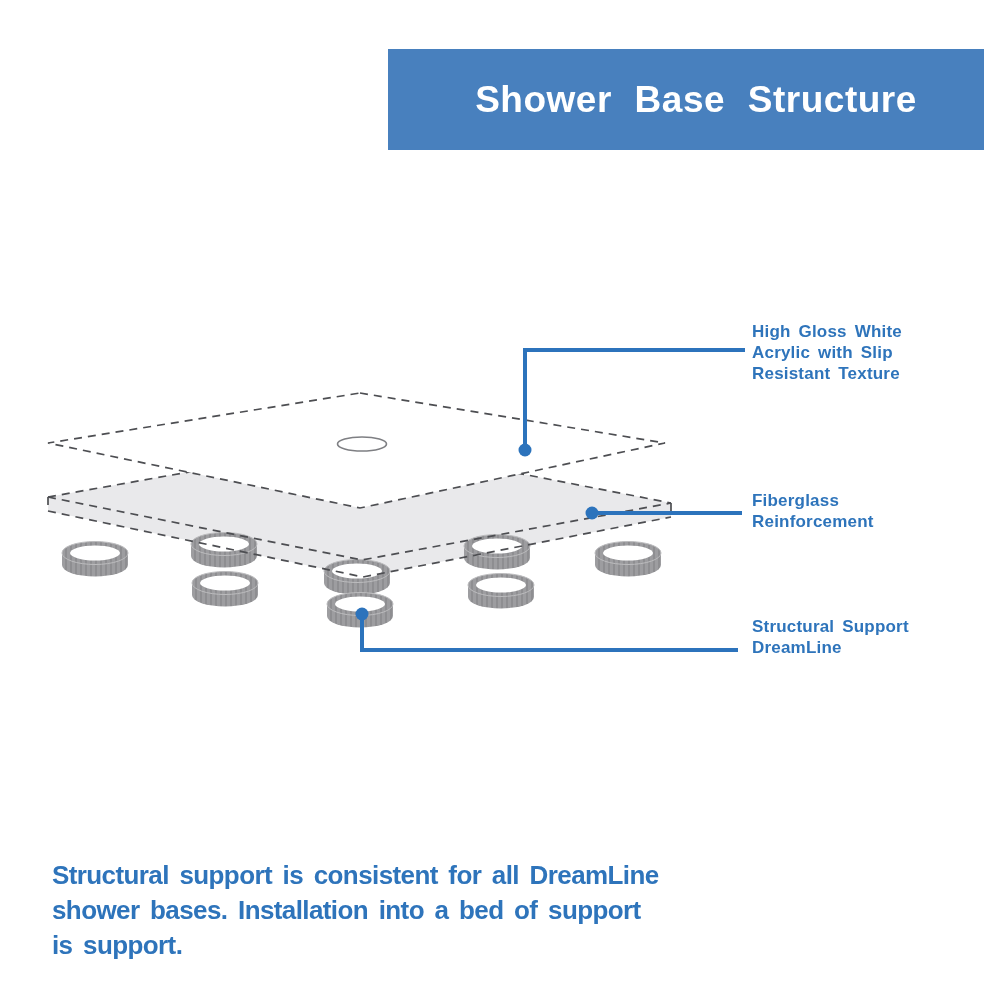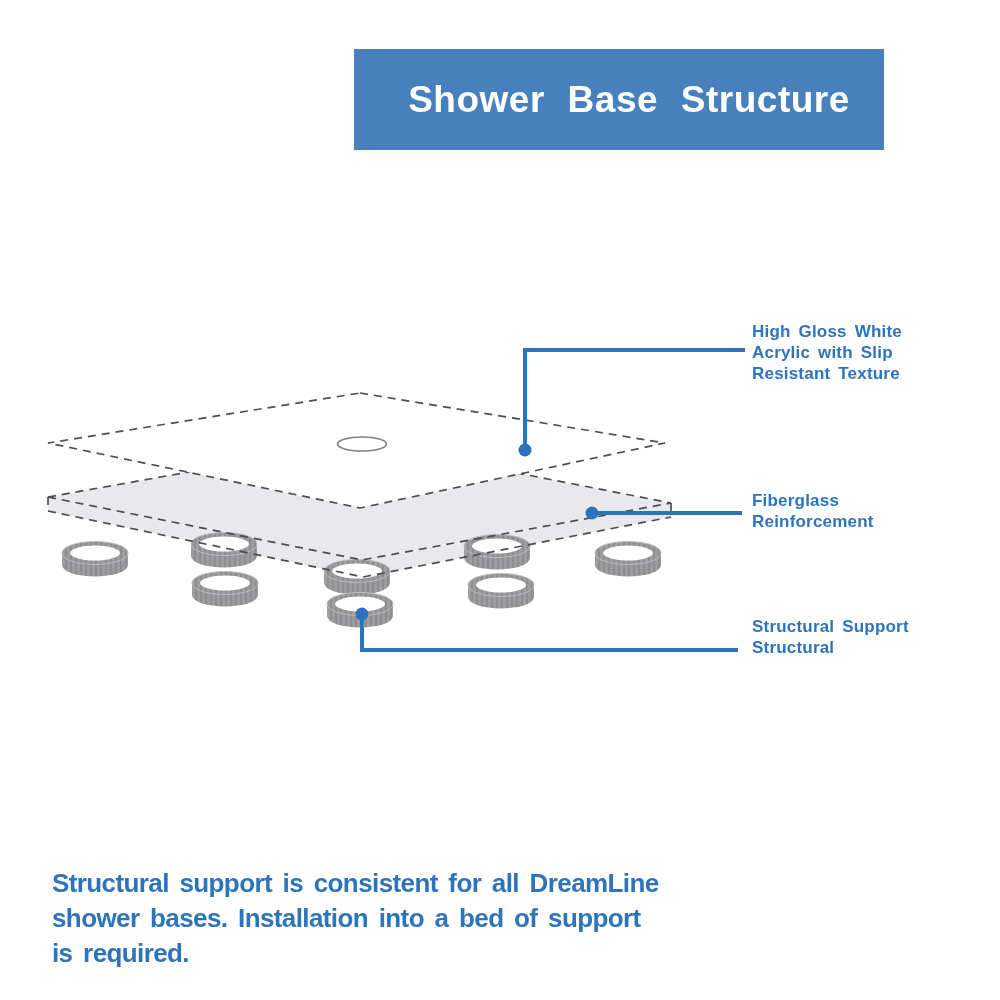--- a/index.html
+++ b/index.html
@@ -15,21 +15,21 @@
   html,body{background:#fff;}
   .stage{
     position:relative;
     width:1000px;height:1000px;
     background:var(--page-bg);
     font-family:"Liberation Sans", sans-serif;
     overflow:hidden;
   }
   .banner{
     position:absolute;
-    left:354px;top:49px;width:530px;height:101px;
+    left:388px;top:49px;width:596px;height:101px;
     background:var(--banner-blue);
     display:flex;align-items:center;justify-content:center;padding-left:20px;
   }
   .banner-title{
     color:#fff;
     font-size:37px;
     font-weight:700;
     letter-spacing:0.5px;
     word-spacing:12px;
     white-space:nowrap;
@@ -61,21 +61,20 @@
   .footer-note{
     position:absolute;
     left:52px;top:858px;
     color:var(--text-blue);
     font-size:26px;
     font-weight:700;
     line-height:35px;
     letter-spacing:-0.6px;
     word-spacing:4px;
     white-space:nowrap;
-    margin-top:8px;
   }
 </style>
 </head>
 <body>
 
 <div class="stage">
 
   <div class="banner">
     <span class="banner-title">Shower Base Structure</span>
   </div>
@@ -141,22 +140,22 @@
     <div>Resistant Texture</div>
   </div>
 
   <div class="callout callout-fiberglass">
     <div>Fiberglass</div>
     <div>Reinforcement</div>
   </div>
 
   <div class="callout callout-foundation">
     <div>Structural Support</div>
-    <div>Structural</div>
+    <div>DreamLine</div>
   </div>
 
   <div class="footer-note">
     <div>Structural support is consistent for all DreamLine</div>
     <div>shower bases. Installation into a bed of support</div>
-    <div>is required.</div>
+    <div>is support.</div>
   </div>
 
 </div>
 
 </body></html>

